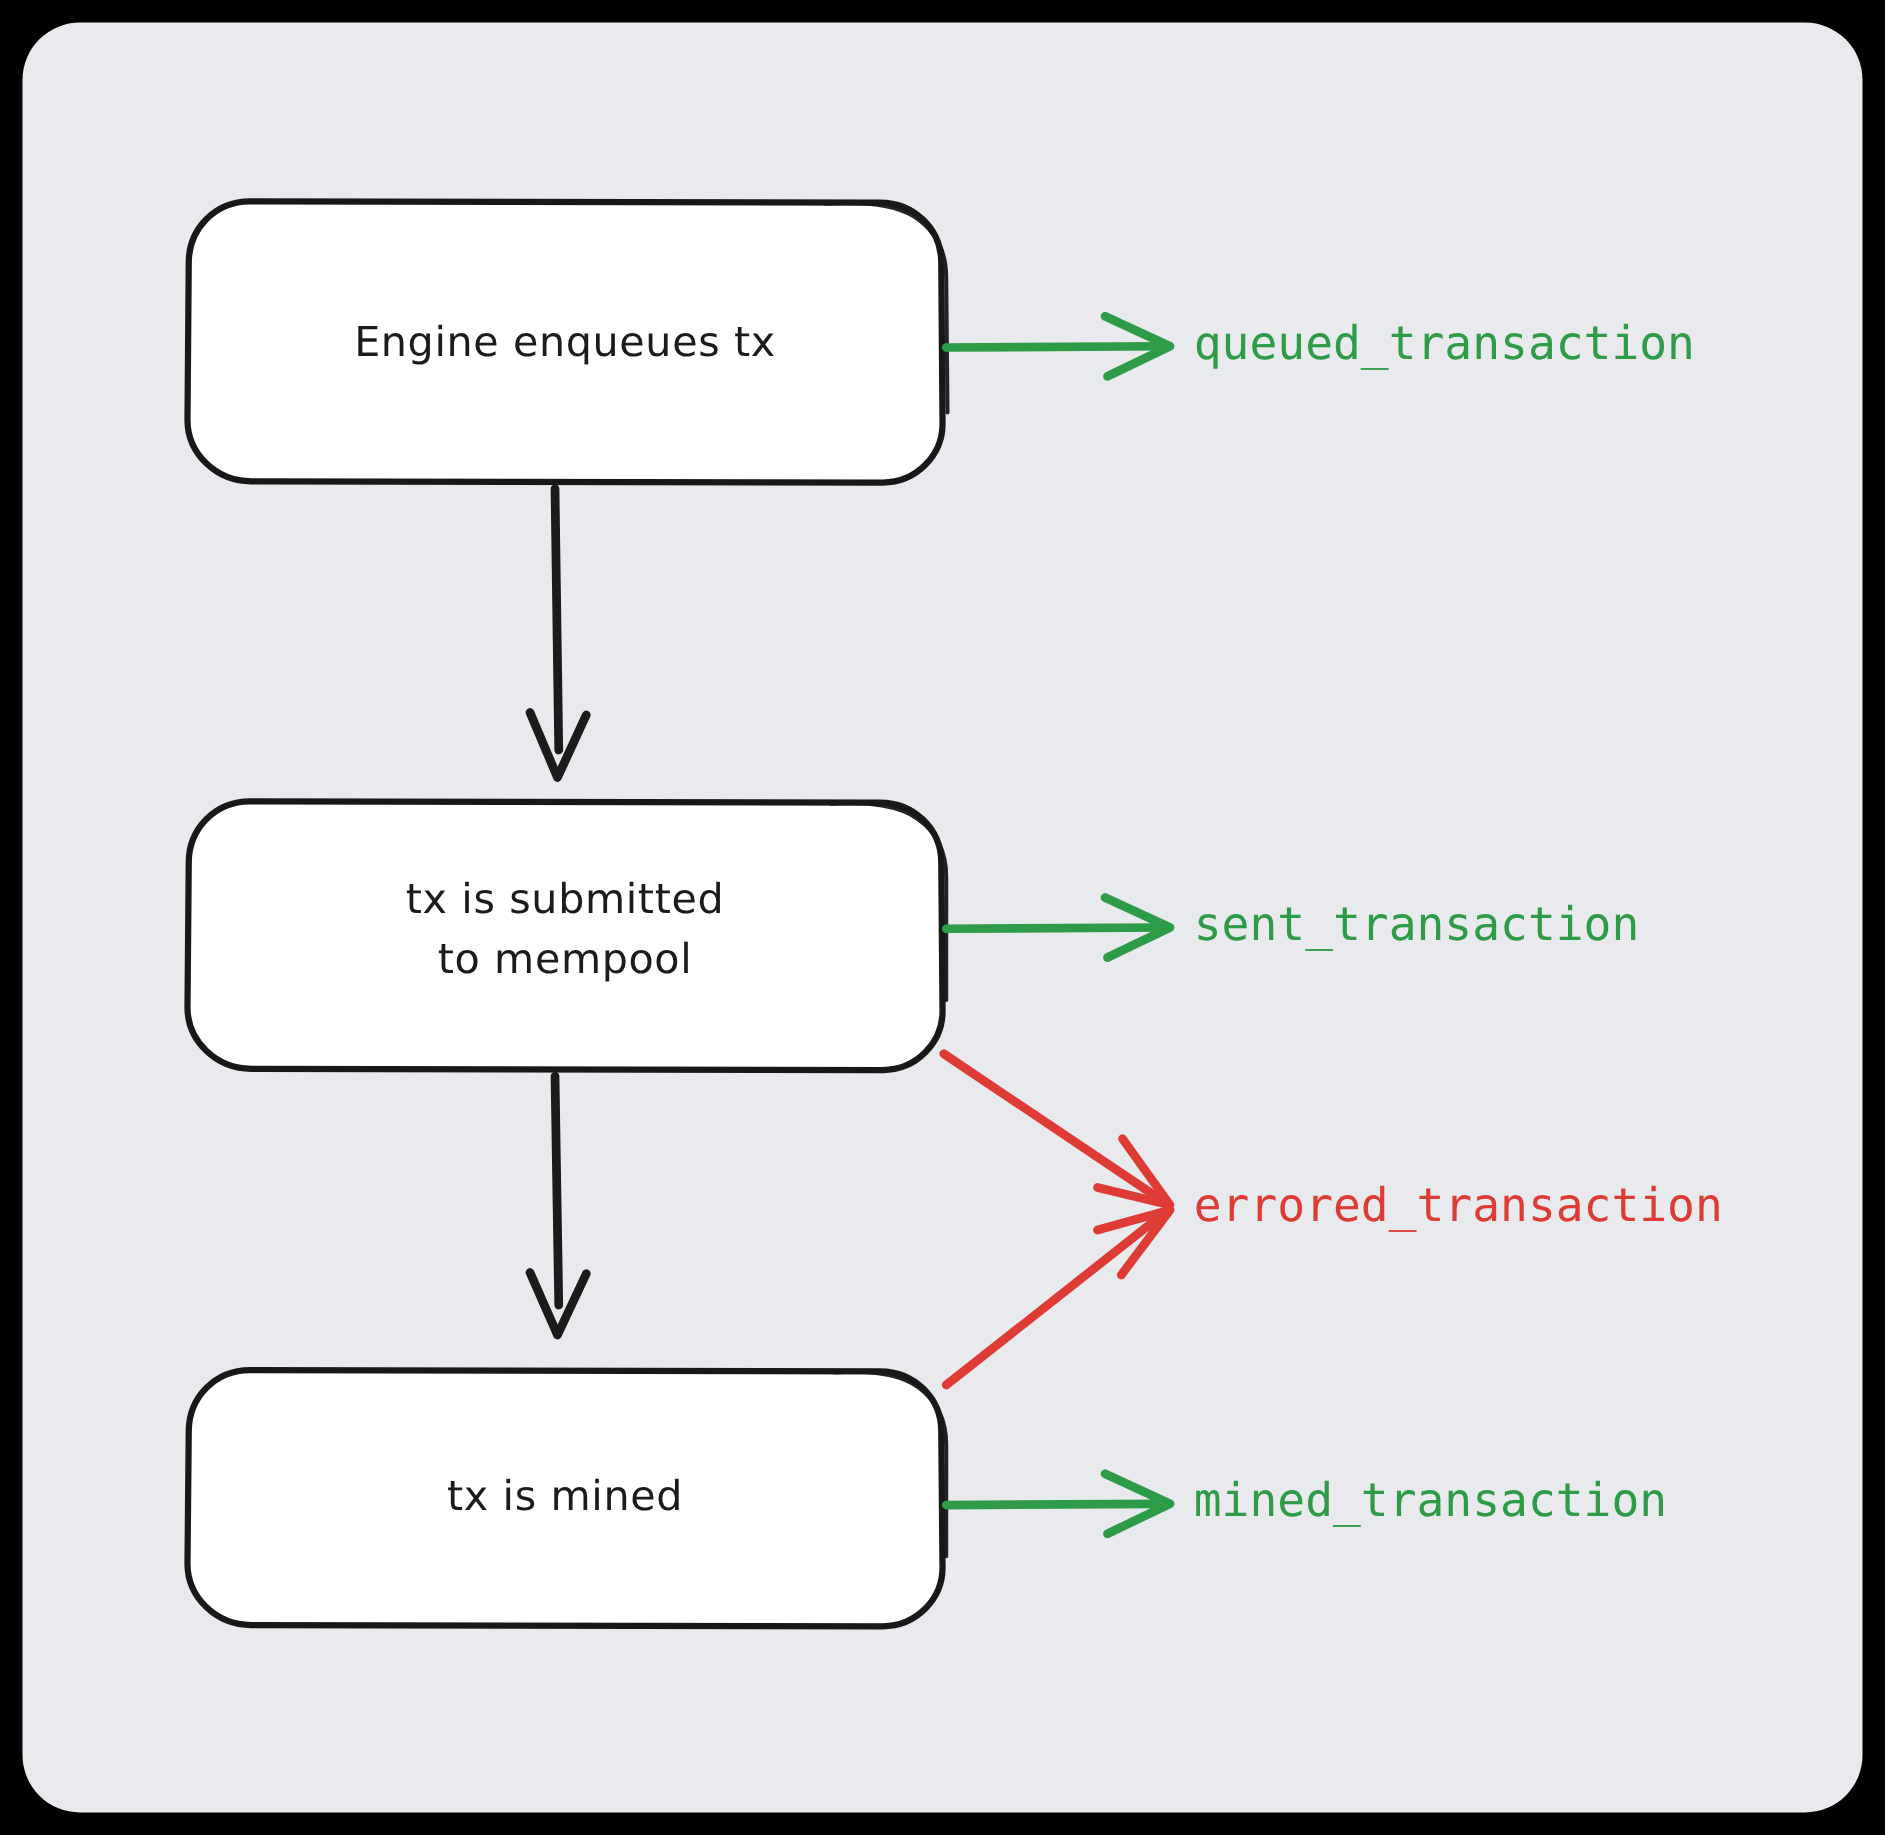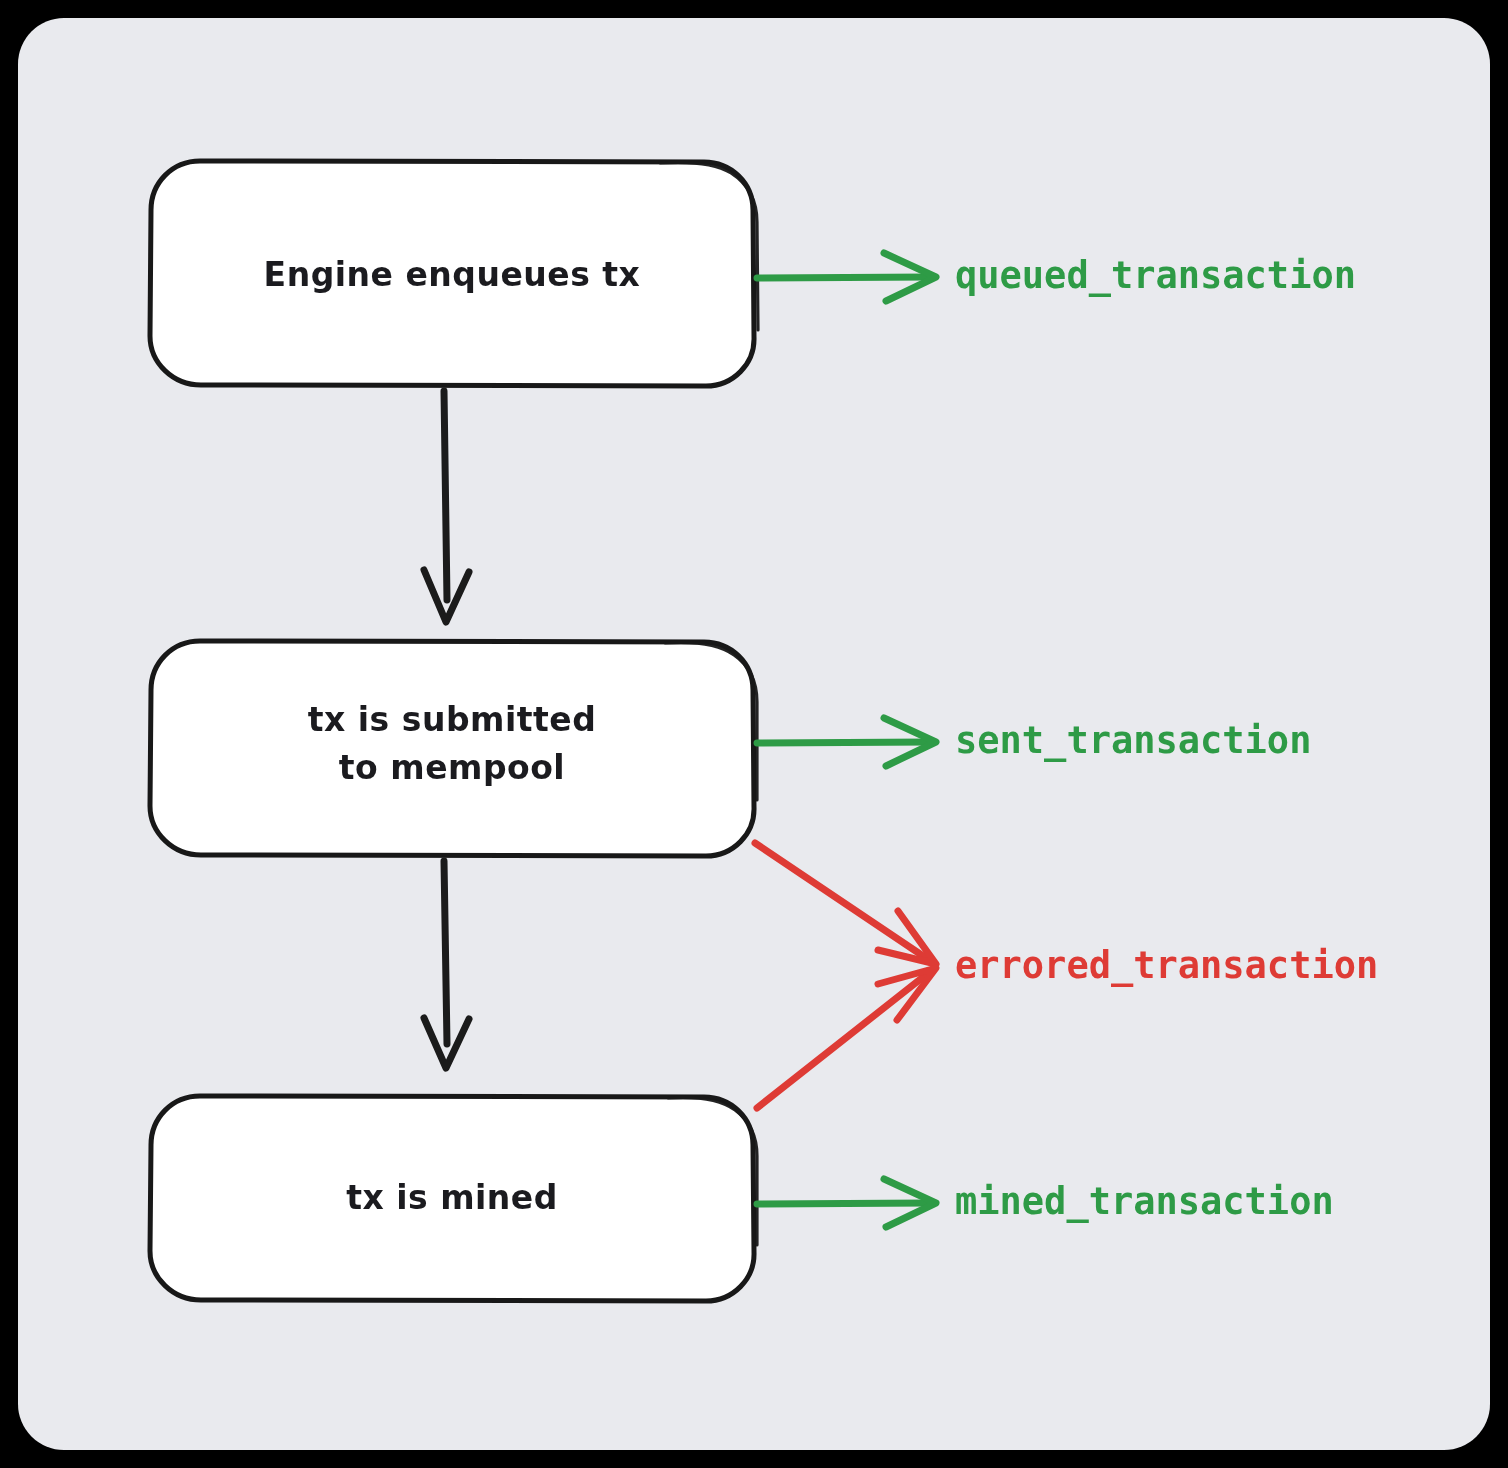--- a/index.html
+++ b/index.html
@@ -10,21 +10,20 @@
   body {
     width: 1508px;
     height: 1468px;
     font-family: "DejaVu Sans", sans-serif;
   }
   #diagram-root {
     position: relative;
     width: 1508px;
     height: 1468px;
     overflow: hidden;
-    font-weight: bold;
   }
   #canvas-surface {
     position: absolute;
     left: 18px;
     top: 18px;
     width: 1472px;
     height: 1432px;
     background: #E9EAEE;
     border-radius: 46px;
   }

